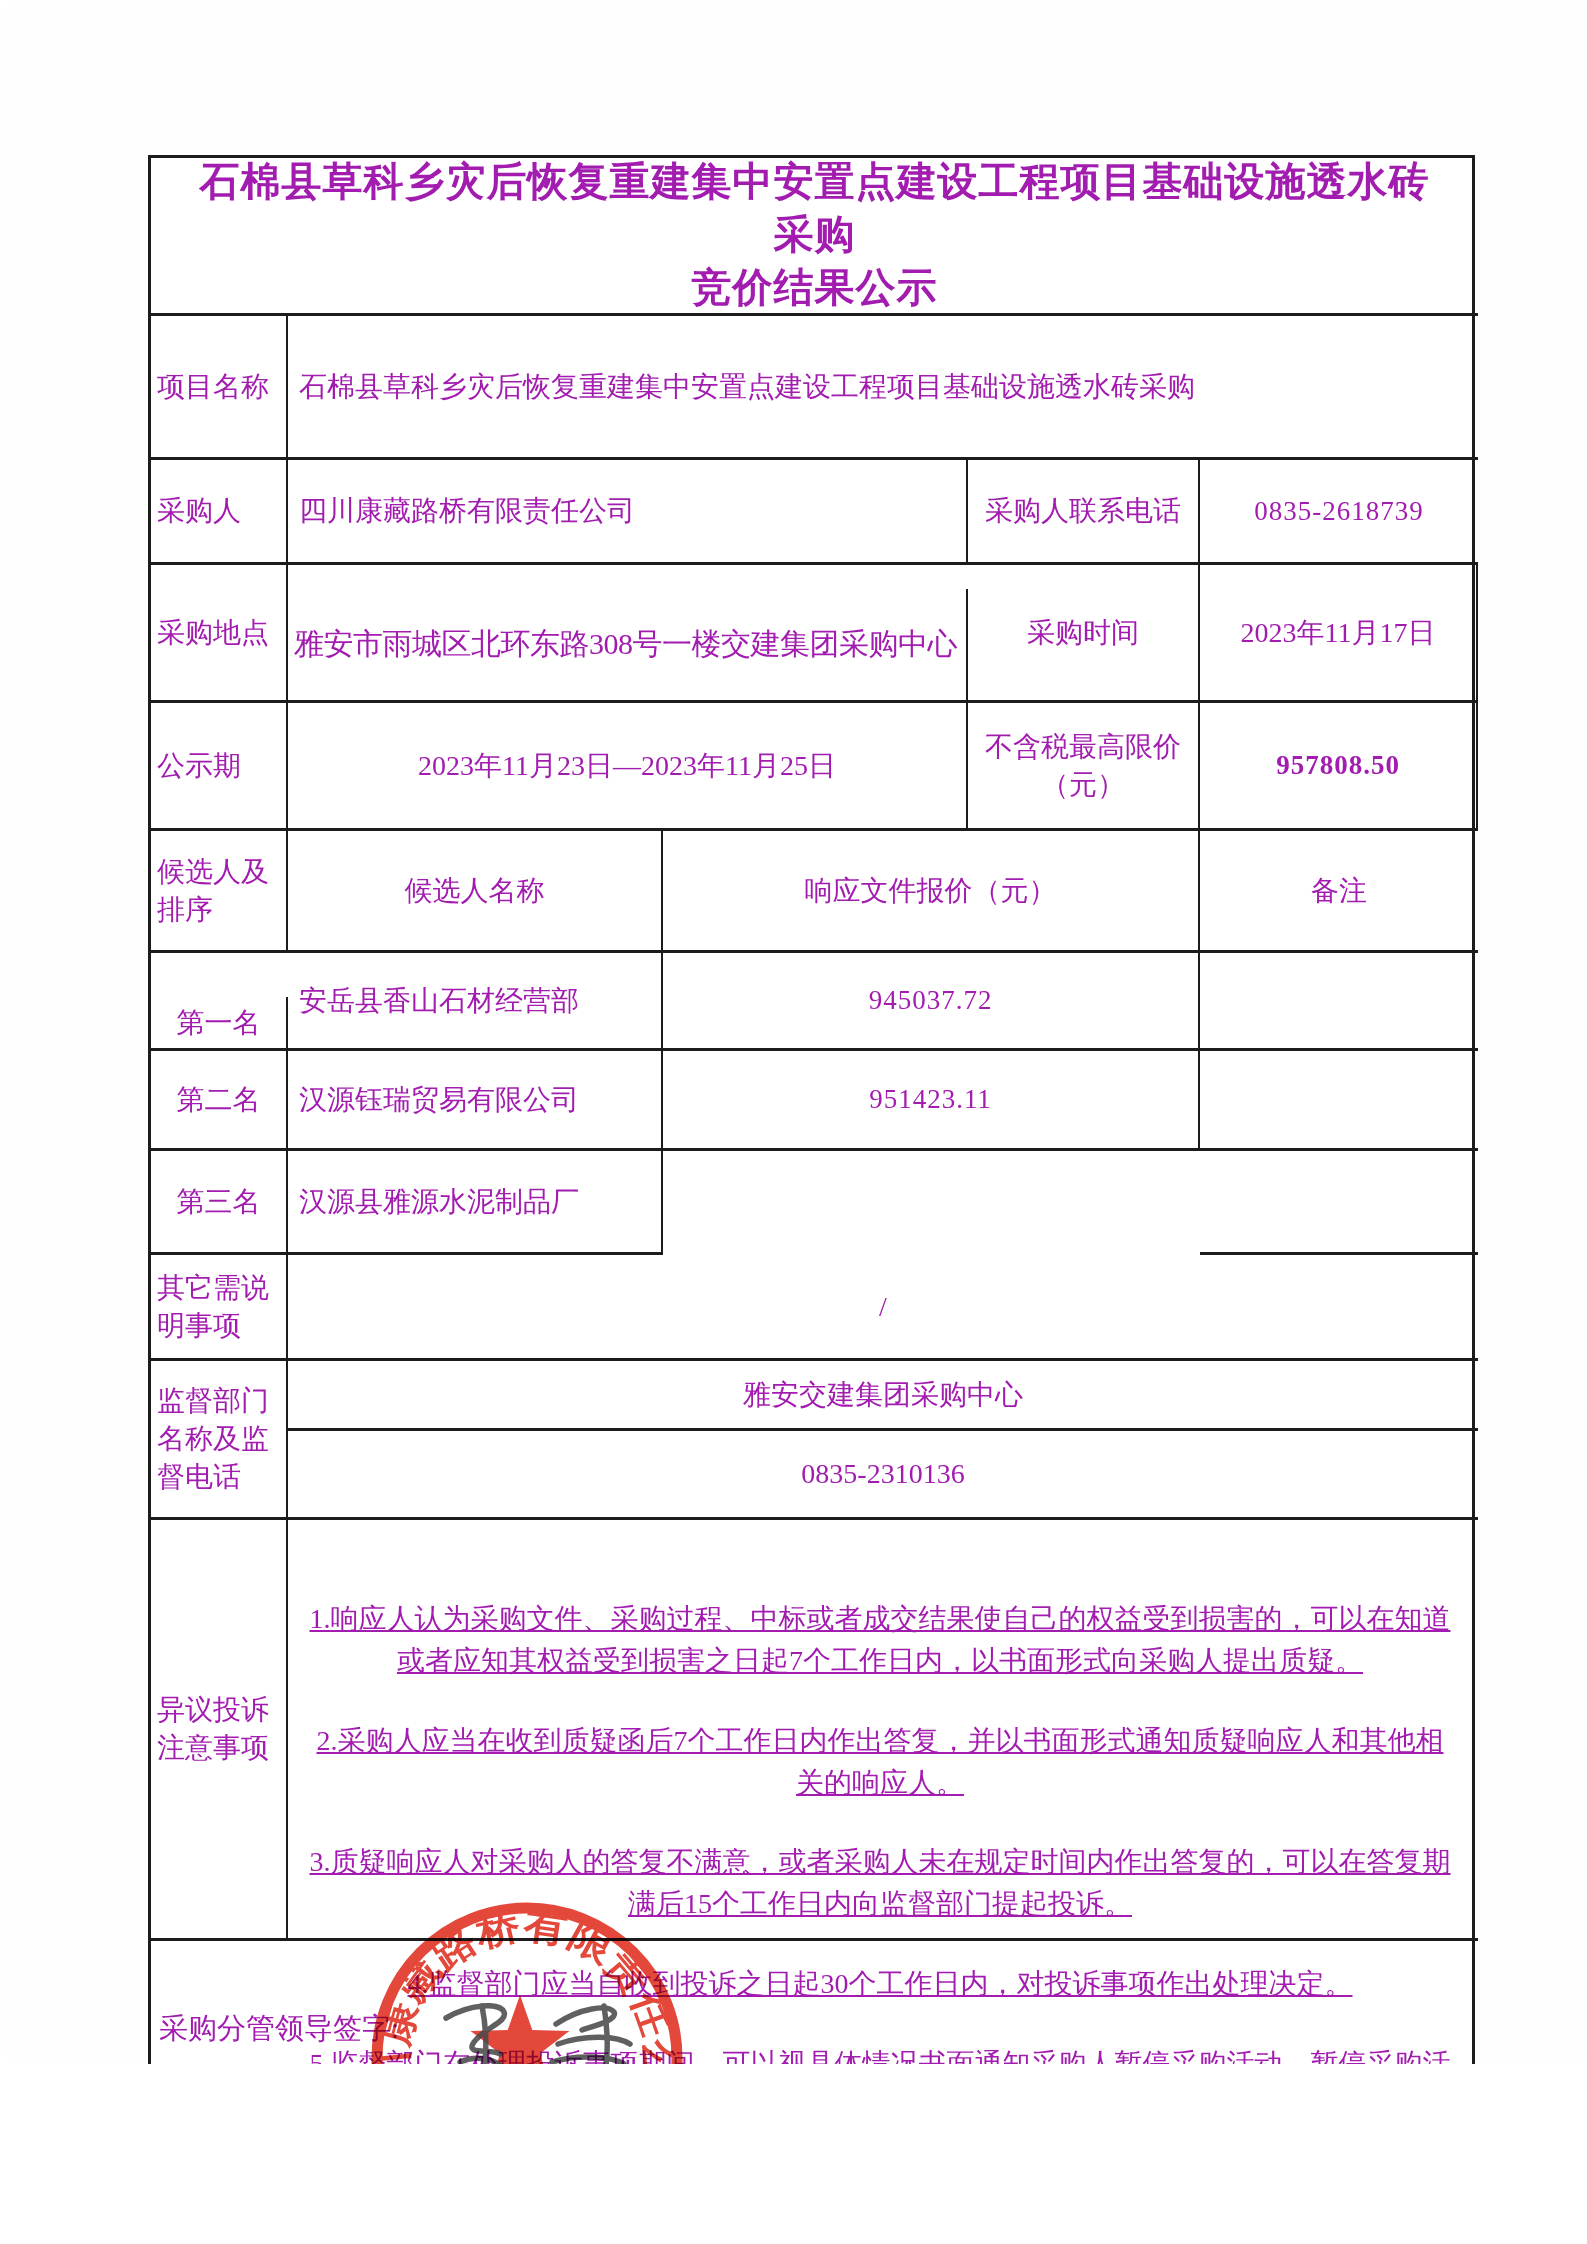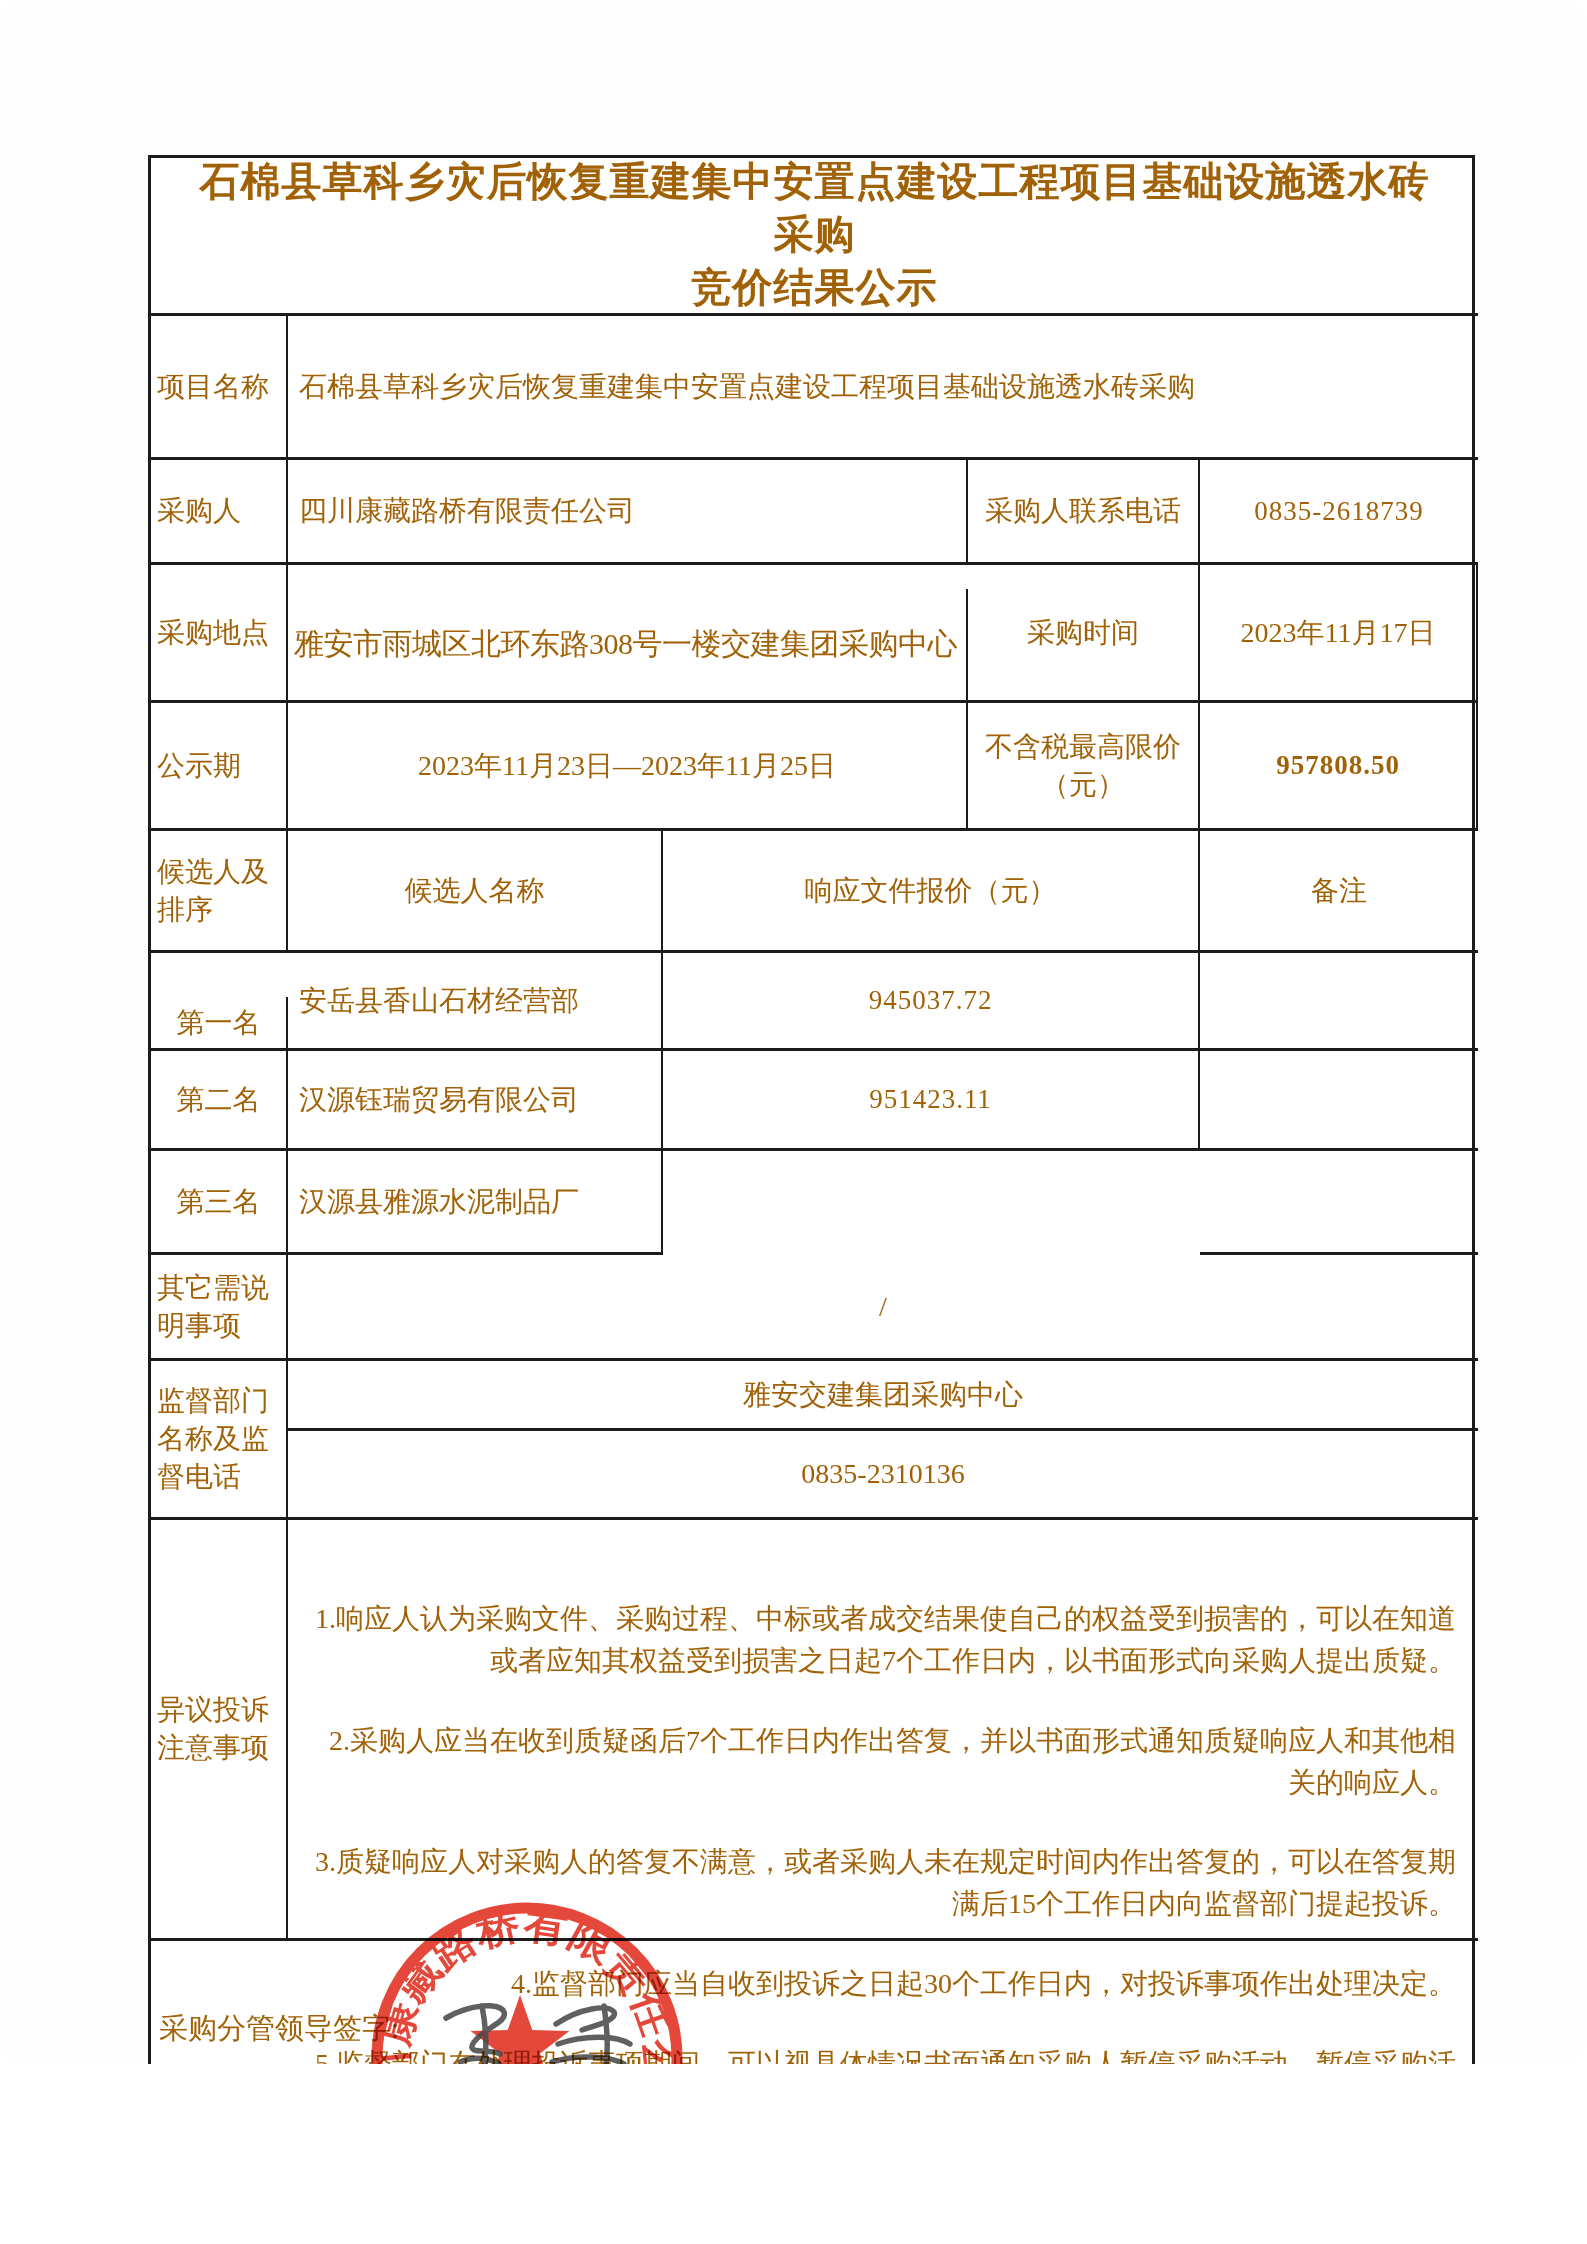--- a/index.html
+++ b/index.html
@@ -1,21 +1,21 @@
 <!DOCTYPE html>
 <html><head>
 <meta charset="utf-8">
 <style>
   html,body{margin:0;padding:0;background:#ffffff;}
   .page{
     position:relative;
     width:1587px;height:2064px;
     background:#fefefe;
     font-family:"Liberation Serif","DejaVu Serif",serif;
-    color:#a16207;
+    color:#a21caf;
     overflow:hidden;
     border-radius:21px;
   }
   .doc-table{
     position:absolute;left:148px;top:155px;
     width:1327px;height:1958px;
     box-sizing:border-box;
     border:3px solid #1c1c1c;
     display:grid;
     grid-template-columns:137px 375px 305px 232px 278px;
@@ -38,23 +38,24 @@
     font-size:40px;font-weight:bold;line-height:1.32;
     letter-spacing:1px;
     padding:0 40px;
   }
   .left{justify-content:flex-start;text-align:left;padding-left:11px;}
   .label{justify-content:flex-start;text-align:left;padding-left:6px;}
   .rank{justify-content:center;text-align:center;}
   .addr{font-size:30px;padding-left:6px;letter-spacing:-0.5px;}
   .num{font-size:27px;letter-spacing:1px;}
   .objection{
-    align-items:flex-start;justify-content:flex-start;text-align:right;
+    align-items:flex-start;justify-content:flex-start;text-align:center;
     padding:40px 22px 10px 16px;
     display:block;
+    text-decoration:underline;
   }
   .objection .item{font-size:28px;line-height:1.5;white-space:normal;}
   .sign-cell{justify-content:flex-start;text-align:left;padding-left:8px;font-size:29px;}
   .stamp{position:absolute;left:342px;top:1876px;mix-blend-mode:multiply;opacity:.93;}
 </style>
 </head>
 <body>
 
 <div class="page">
   <div class="doc-table">

